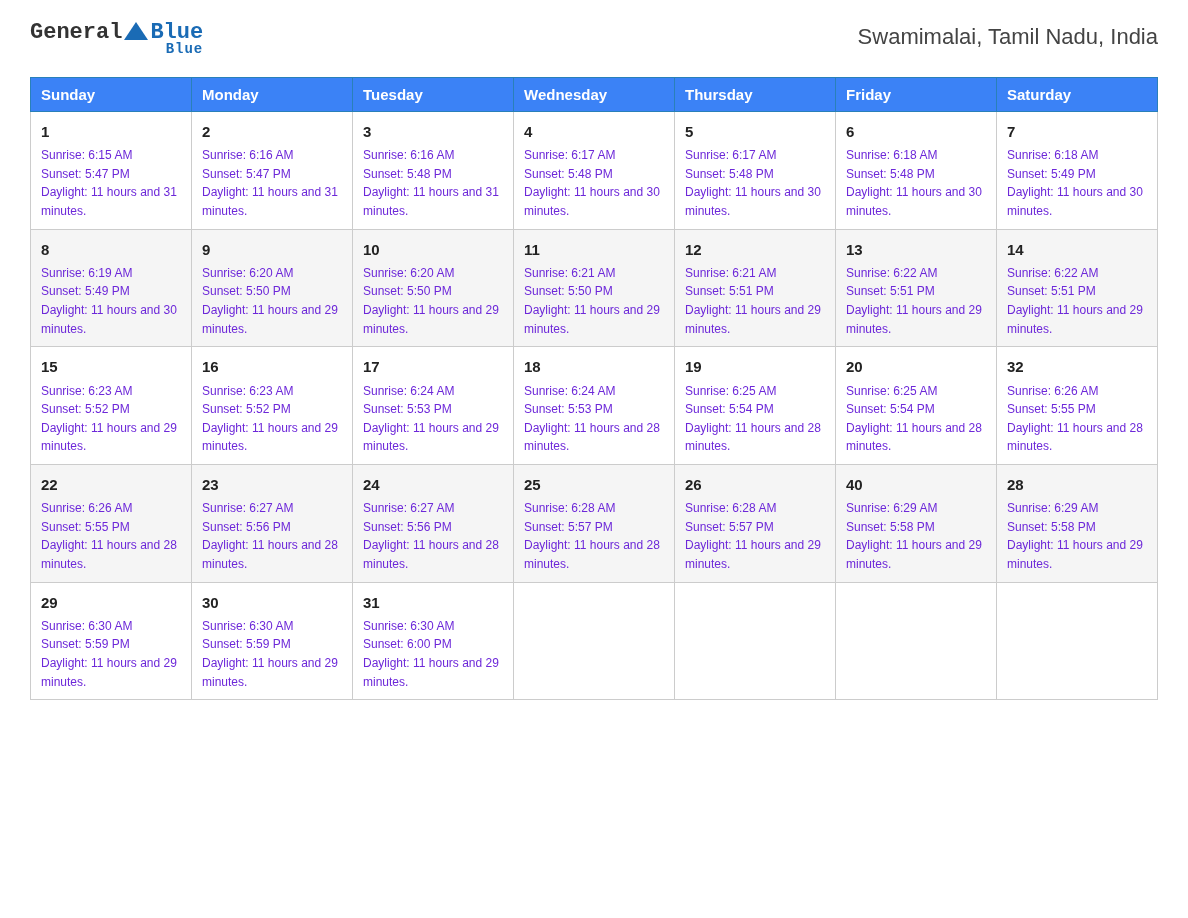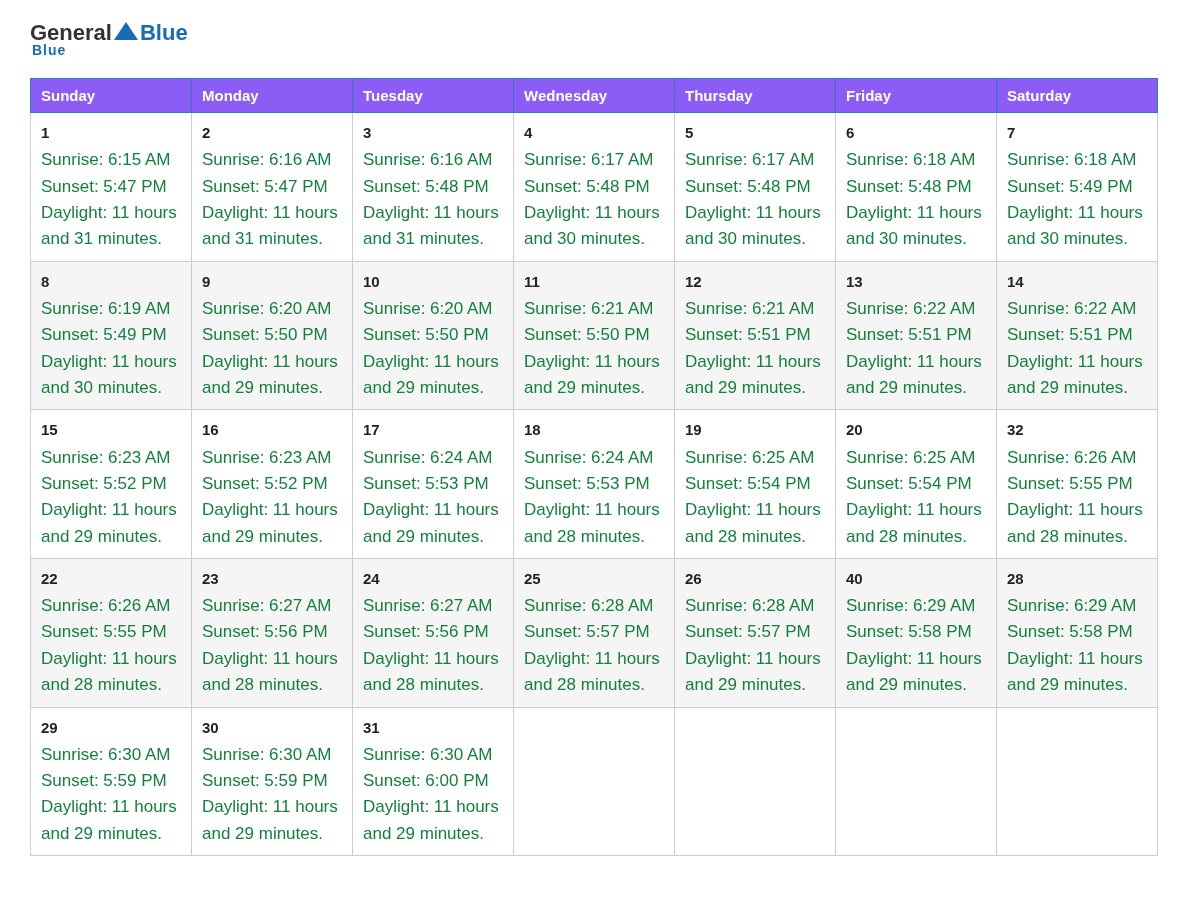--- a/index.html
+++ b/index.html
@@ -12,21 +12,22 @@
     }
     .header {
       display: flex;
       justify-content: space-between;
       align-items: flex-start;
       margin-bottom: 20px;
     }
     .logo {
       display: flex;
       flex-direction: column;
-      align-items: flex-start;
+      align-items: flex-end;
+      font-family: Liberation Mono, monospace;
     }
     .logo-text {
       display: flex;
       align-items: center;
       font-size: 22px;
       font-weight: bold;
       color: #333;
     }
     .logo-general { color: #333; }
     .logo-blue { color: #1a6bb5; }
@@ -61,21 +62,21 @@
       font-size: 22px;
       color: #444;
       margin-top: 4px;
     }
     table {
       width: 100%;
       border-collapse: collapse;
       table-layout: fixed;
     }
     thead tr th {
-      background-color: #8b5cf6;
+      background-color: #3b82f6;
       color: #fff;
       padding: 8px 10px;
       font-size: 15px;
       font-weight: bold;
       text-align: left;
       border: 1px solid #2980b9;
     }
     tbody tr td {
       vertical-align: top;
       padding: 8px 10px;
@@ -91,37 +92,38 @@
     tbody tr:nth-child(even) td {
       background-color: #f5f5f5;
     }
     .day-number {
       font-size: 15px;
       font-weight: bold;
       margin-bottom: 3px;
       display: block;
     }
     .day-info {
-      font-size: 17px;
-      color: #15803d;
+      font-size: 12px;
+      color: #6d28d9;
     }
   </style>
 </head>
 <body>
 
 <div class="header">
   <div class="logo">
     <div class="logo-text">
       <span class="logo-general">General</span>
       <span class="logo-triangle"></span>
       <span class="logo-blue">Blue</span>
     </div>
     <div class="logo-underline">Blue</div>
   </div>
   <div class="title-block">
+    <div class="location-title">Swamimalai, Tamil Nadu, India</div>
   </div>
 </div>
 
 <table>
   <thead>
     <tr>
     <th>Sunday</th>
         <th>Monday</th>
         <th>Tuesday</th>
         <th>Wednesday</th>

